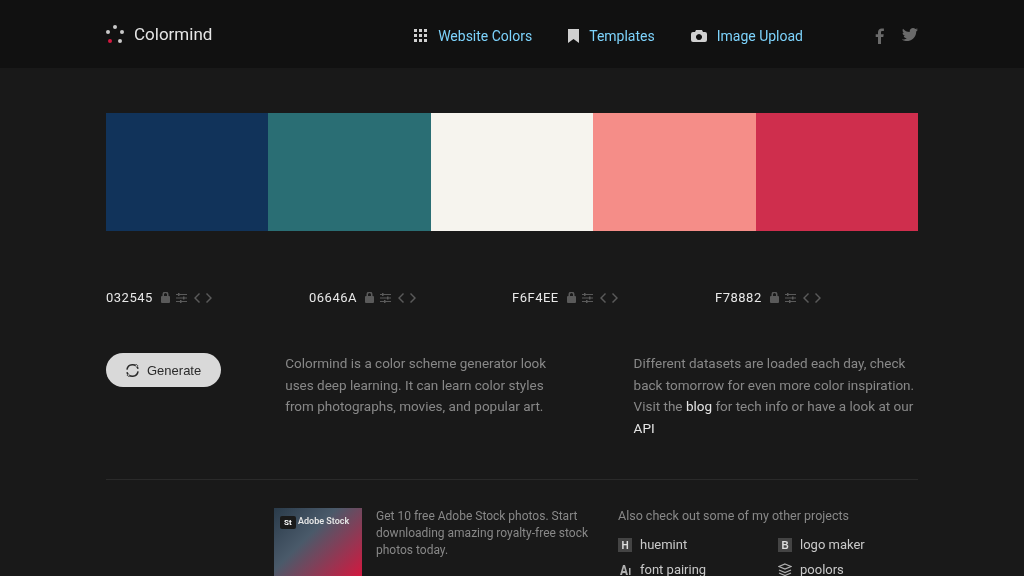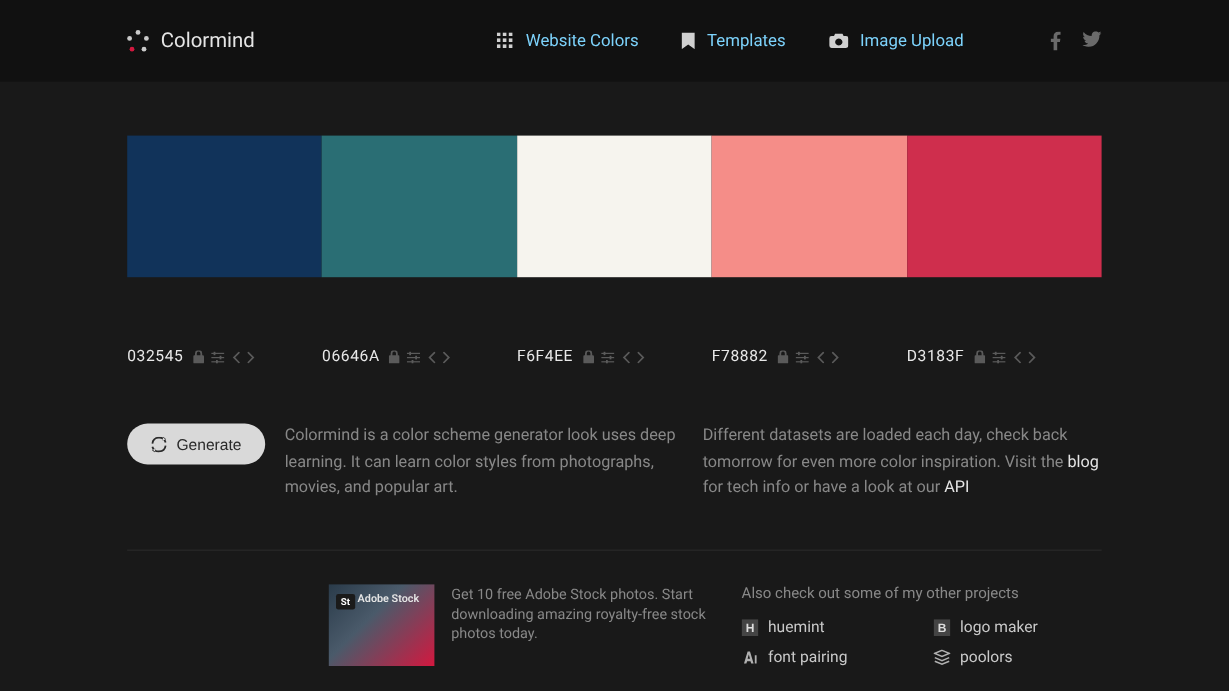--- a/index.html
+++ b/index.html
@@ -20,21 +20,21 @@
   padding: 0 20px;
 }
 .container {
   width: 812px;
   margin: 0 auto;
 }
 .header-inner {
   width: 812px;
   margin: 0 auto;
   display: flex;
-  align-items: center;
+  align-items: flex-end;
 }
 .logo-group {
   display: flex;
   align-items: center;
   gap: 10px;
   flex: 0 0 auto;
 }
 .logo-mark {
   width: 18px;
   height: 18px;
@@ -105,21 +105,21 @@
 .mini-icons {
   display: flex;
   gap: 6px;
   align-items: center;
 }
 .mini-icons svg { fill: #5a5a5a; }
 .mini-icons .chev { fill: #5a5a5a; }
 
 .mid {
   display: flex;
-  gap: 16px;
+  gap: 64px;
   margin-top: 48px;
   padding-bottom: 40px;
   border-bottom: 1px solid #2a2a2a;
 }
 .gen-btn {
   background: #d9d9d9;
   color: #2a2a2a;
   border: none;
   border-radius: 18px;
   padding: 9px 20px;
@@ -337,42 +337,20 @@
         <svg class="chev" width="7" height="10" viewBox="0 0 7 10">
             <path d="M6 0 l-5 5 l5 5 l1 -1 l-4 -4 l4 -4 z"></path>
           </svg>
         <svg class="chev" width="7" height="10" viewBox="0 0 7 10">
             <path d="M1 0 l5 5 l-5 5 l-1 -1 l4 -4 l-4 -4 z"></path>
           </svg>
       </span>
     </div>
     <div class="code-cell">
       <span class="hex">F78882</span>
-      <span class="mini-icons">
-        <svg width="9" height="11" viewBox="0 0 9 11">
-            <path d="M1.5 4 v-1.5 a3 3 0 0 1 6 0 v1.5 h0.5 a1 1 0 0 1 1 1 v5 a1 1 0 0 1 -1 1 h-7 a1 1 0 0 1 -1 -1 v-5 a1 1 0 0 1 1 -1 z M3 4 h3 v-1.5 a1.5 1.5 0 0 0 -3 0 z" fill-rule="evenodd"></path>
-          </svg>
-        <svg width="11" height="10" viewBox="0 0 11 10">
-            <rect x="0" y="1" width="11" height="1"></rect>
-            <rect x="0" y="4.5" width="11" height="1"></rect>
-            <rect x="0" y="8" width="11" height="1"></rect>
-            <rect x="2" y="0" width="1.5" height="3"></rect>
-            <rect x="7" y="3.5" width="1.5" height="3"></rect>
-            <rect x="4" y="7" width="1.5" height="3"></rect>
-          </svg>
-        <svg class="chev" width="7" height="10" viewBox="0 0 7 10">
-            <path d="M6 0 l-5 5 l5 5 l1 -1 l-4 -4 l4 -4 z"></path>
-          </svg>
-        <svg class="chev" width="7" height="10" viewBox="0 0 7 10">
-            <path d="M1 0 l5 5 l-5 5 l-1 -1 l4 -4 l-4 -4 z"></path>
-          </svg>
-      </span>
-    </div>
-    <div class="code-cell">
-      <span class="hex">D3183F</span>
       <span class="mini-icons">
         <svg width="9" height="11" viewBox="0 0 9 11">
             <path d="M1.5 4 v-1.5 a3 3 0 0 1 6 0 v1.5 h0.5 a1 1 0 0 1 1 1 v5 a1 1 0 0 1 -1 1 h-7 a1 1 0 0 1 -1 -1 v-5 a1 1 0 0 1 1 -1 z M3 4 h3 v-1.5 a1.5 1.5 0 0 0 -3 0 z" fill-rule="evenodd"></path>
           </svg>
         <svg width="11" height="10" viewBox="0 0 11 10">
             <rect x="0" y="1" width="11" height="1"></rect>
             <rect x="0" y="4.5" width="11" height="1"></rect>
             <rect x="0" y="8" width="11" height="1"></rect>
             <rect x="2" y="0" width="1.5" height="3"></rect>
             <rect x="7" y="3.5" width="1.5" height="3"></rect>

